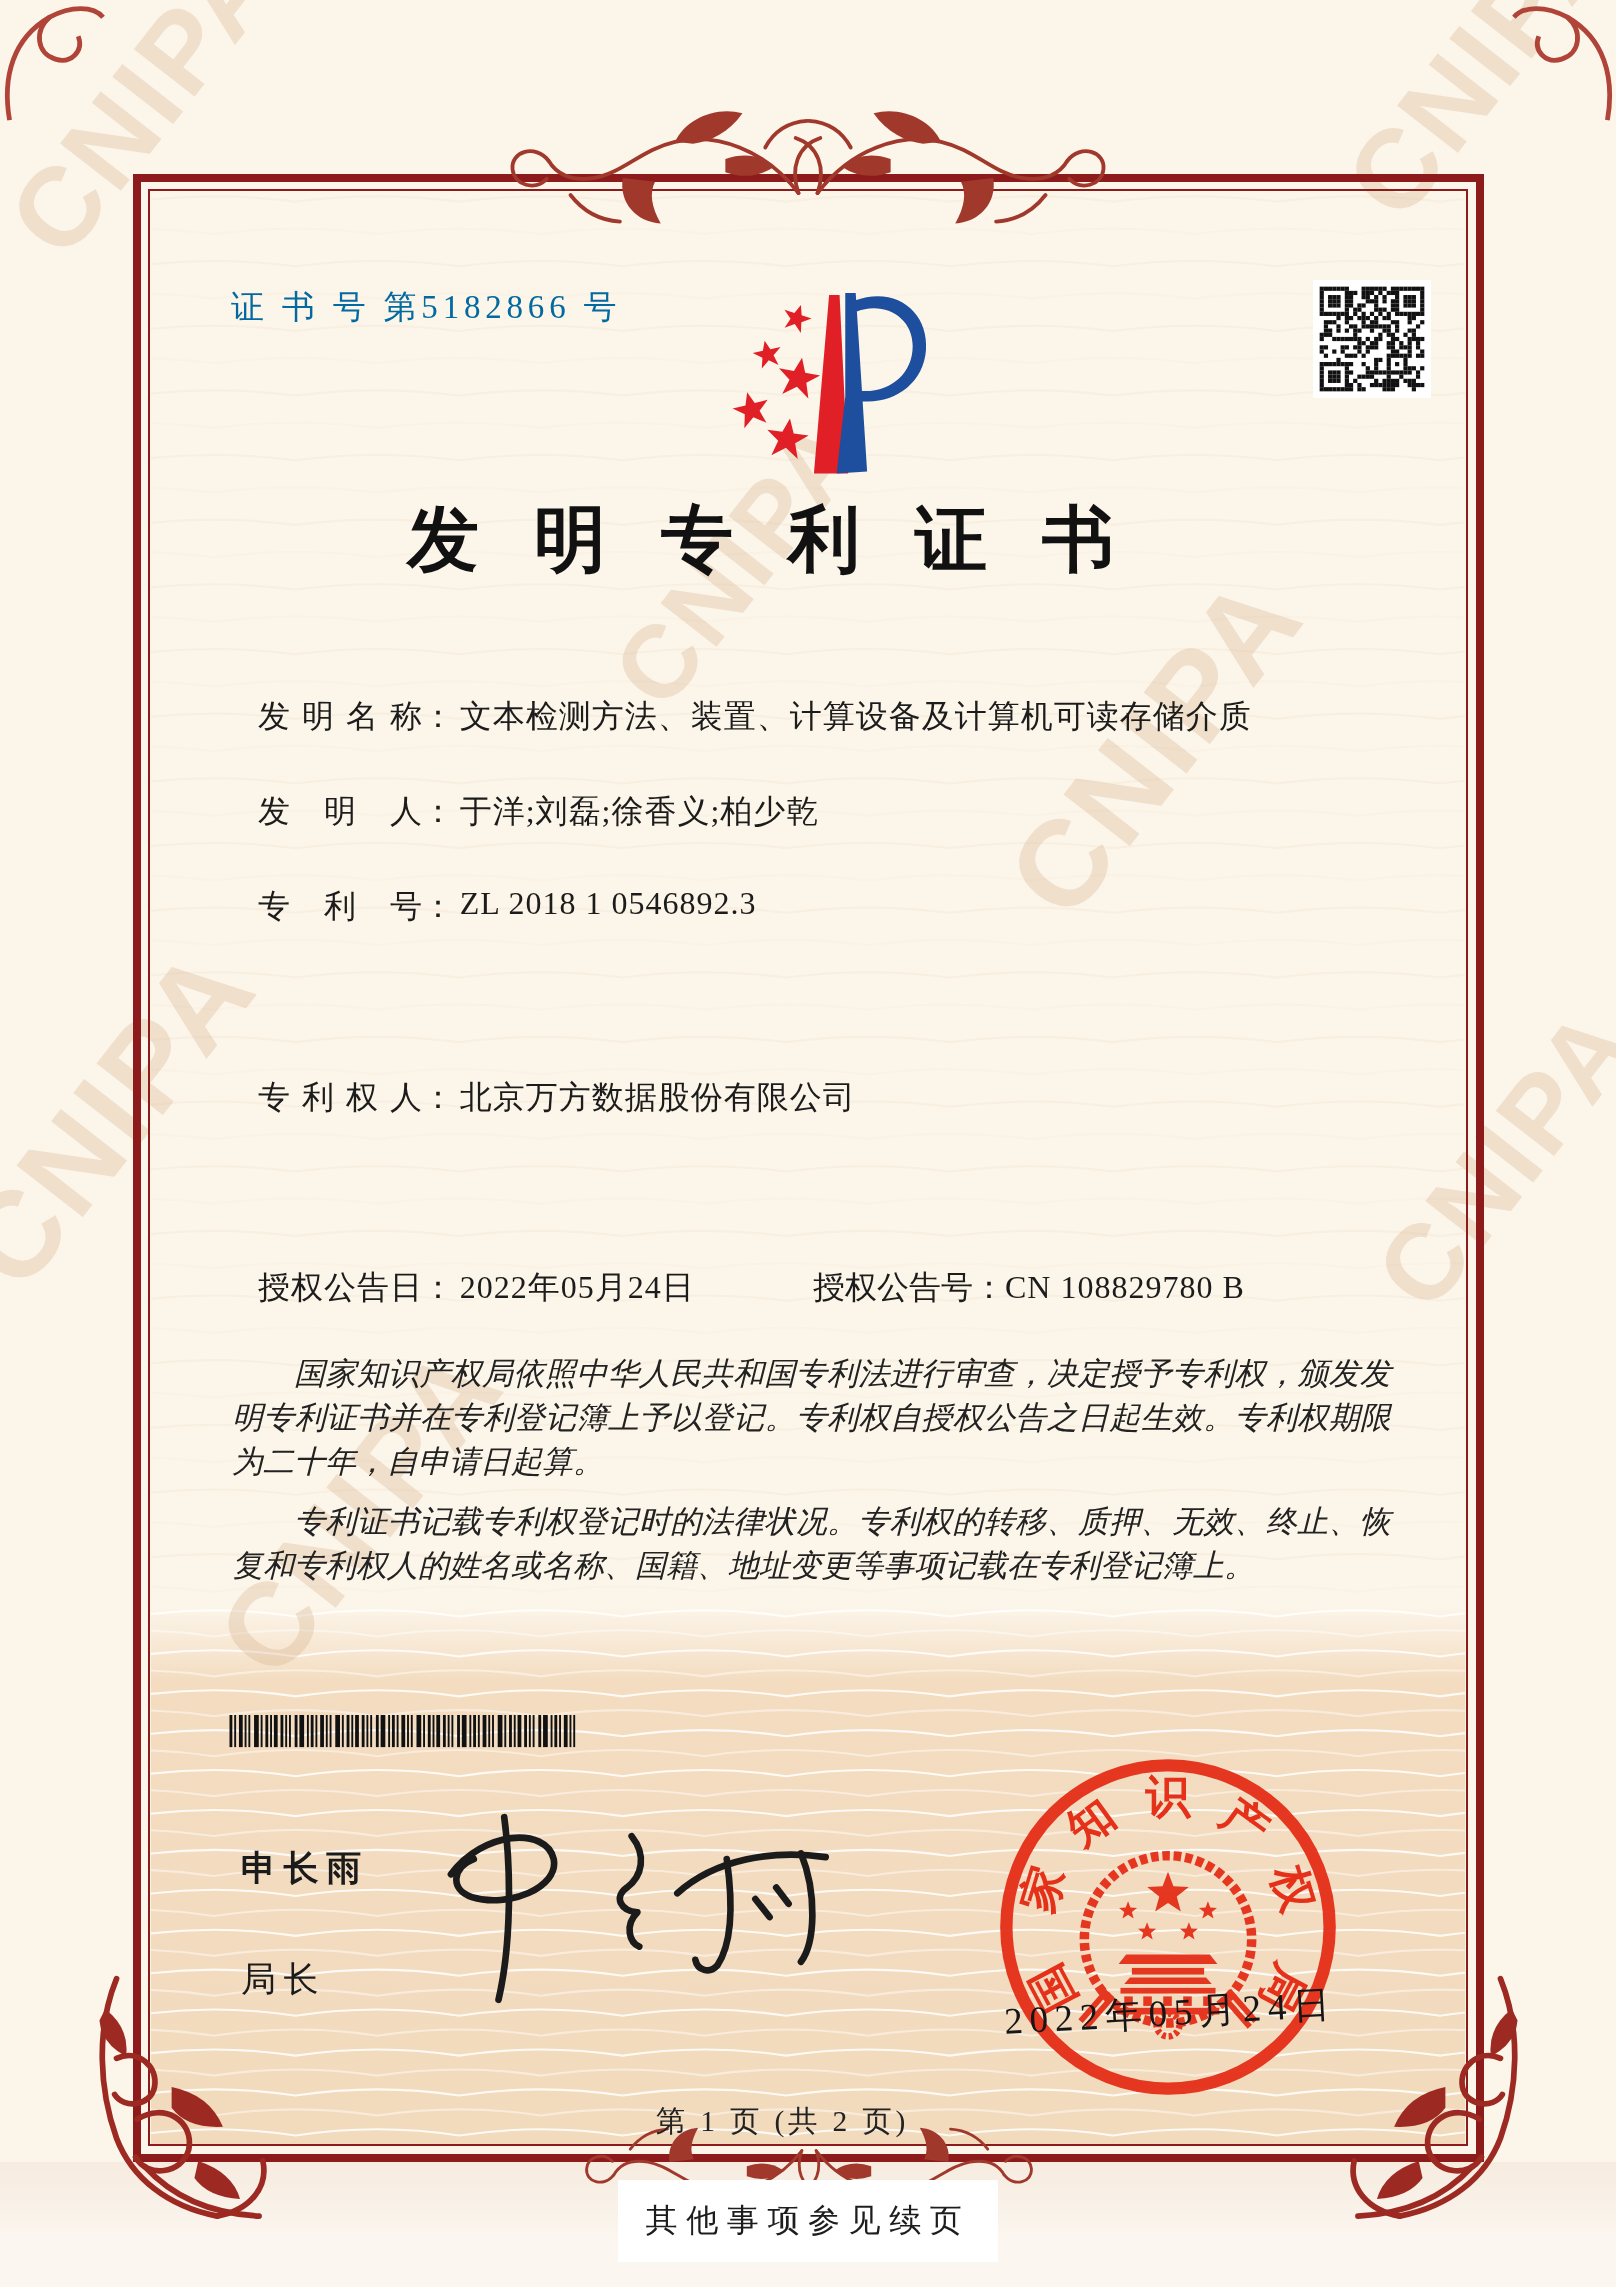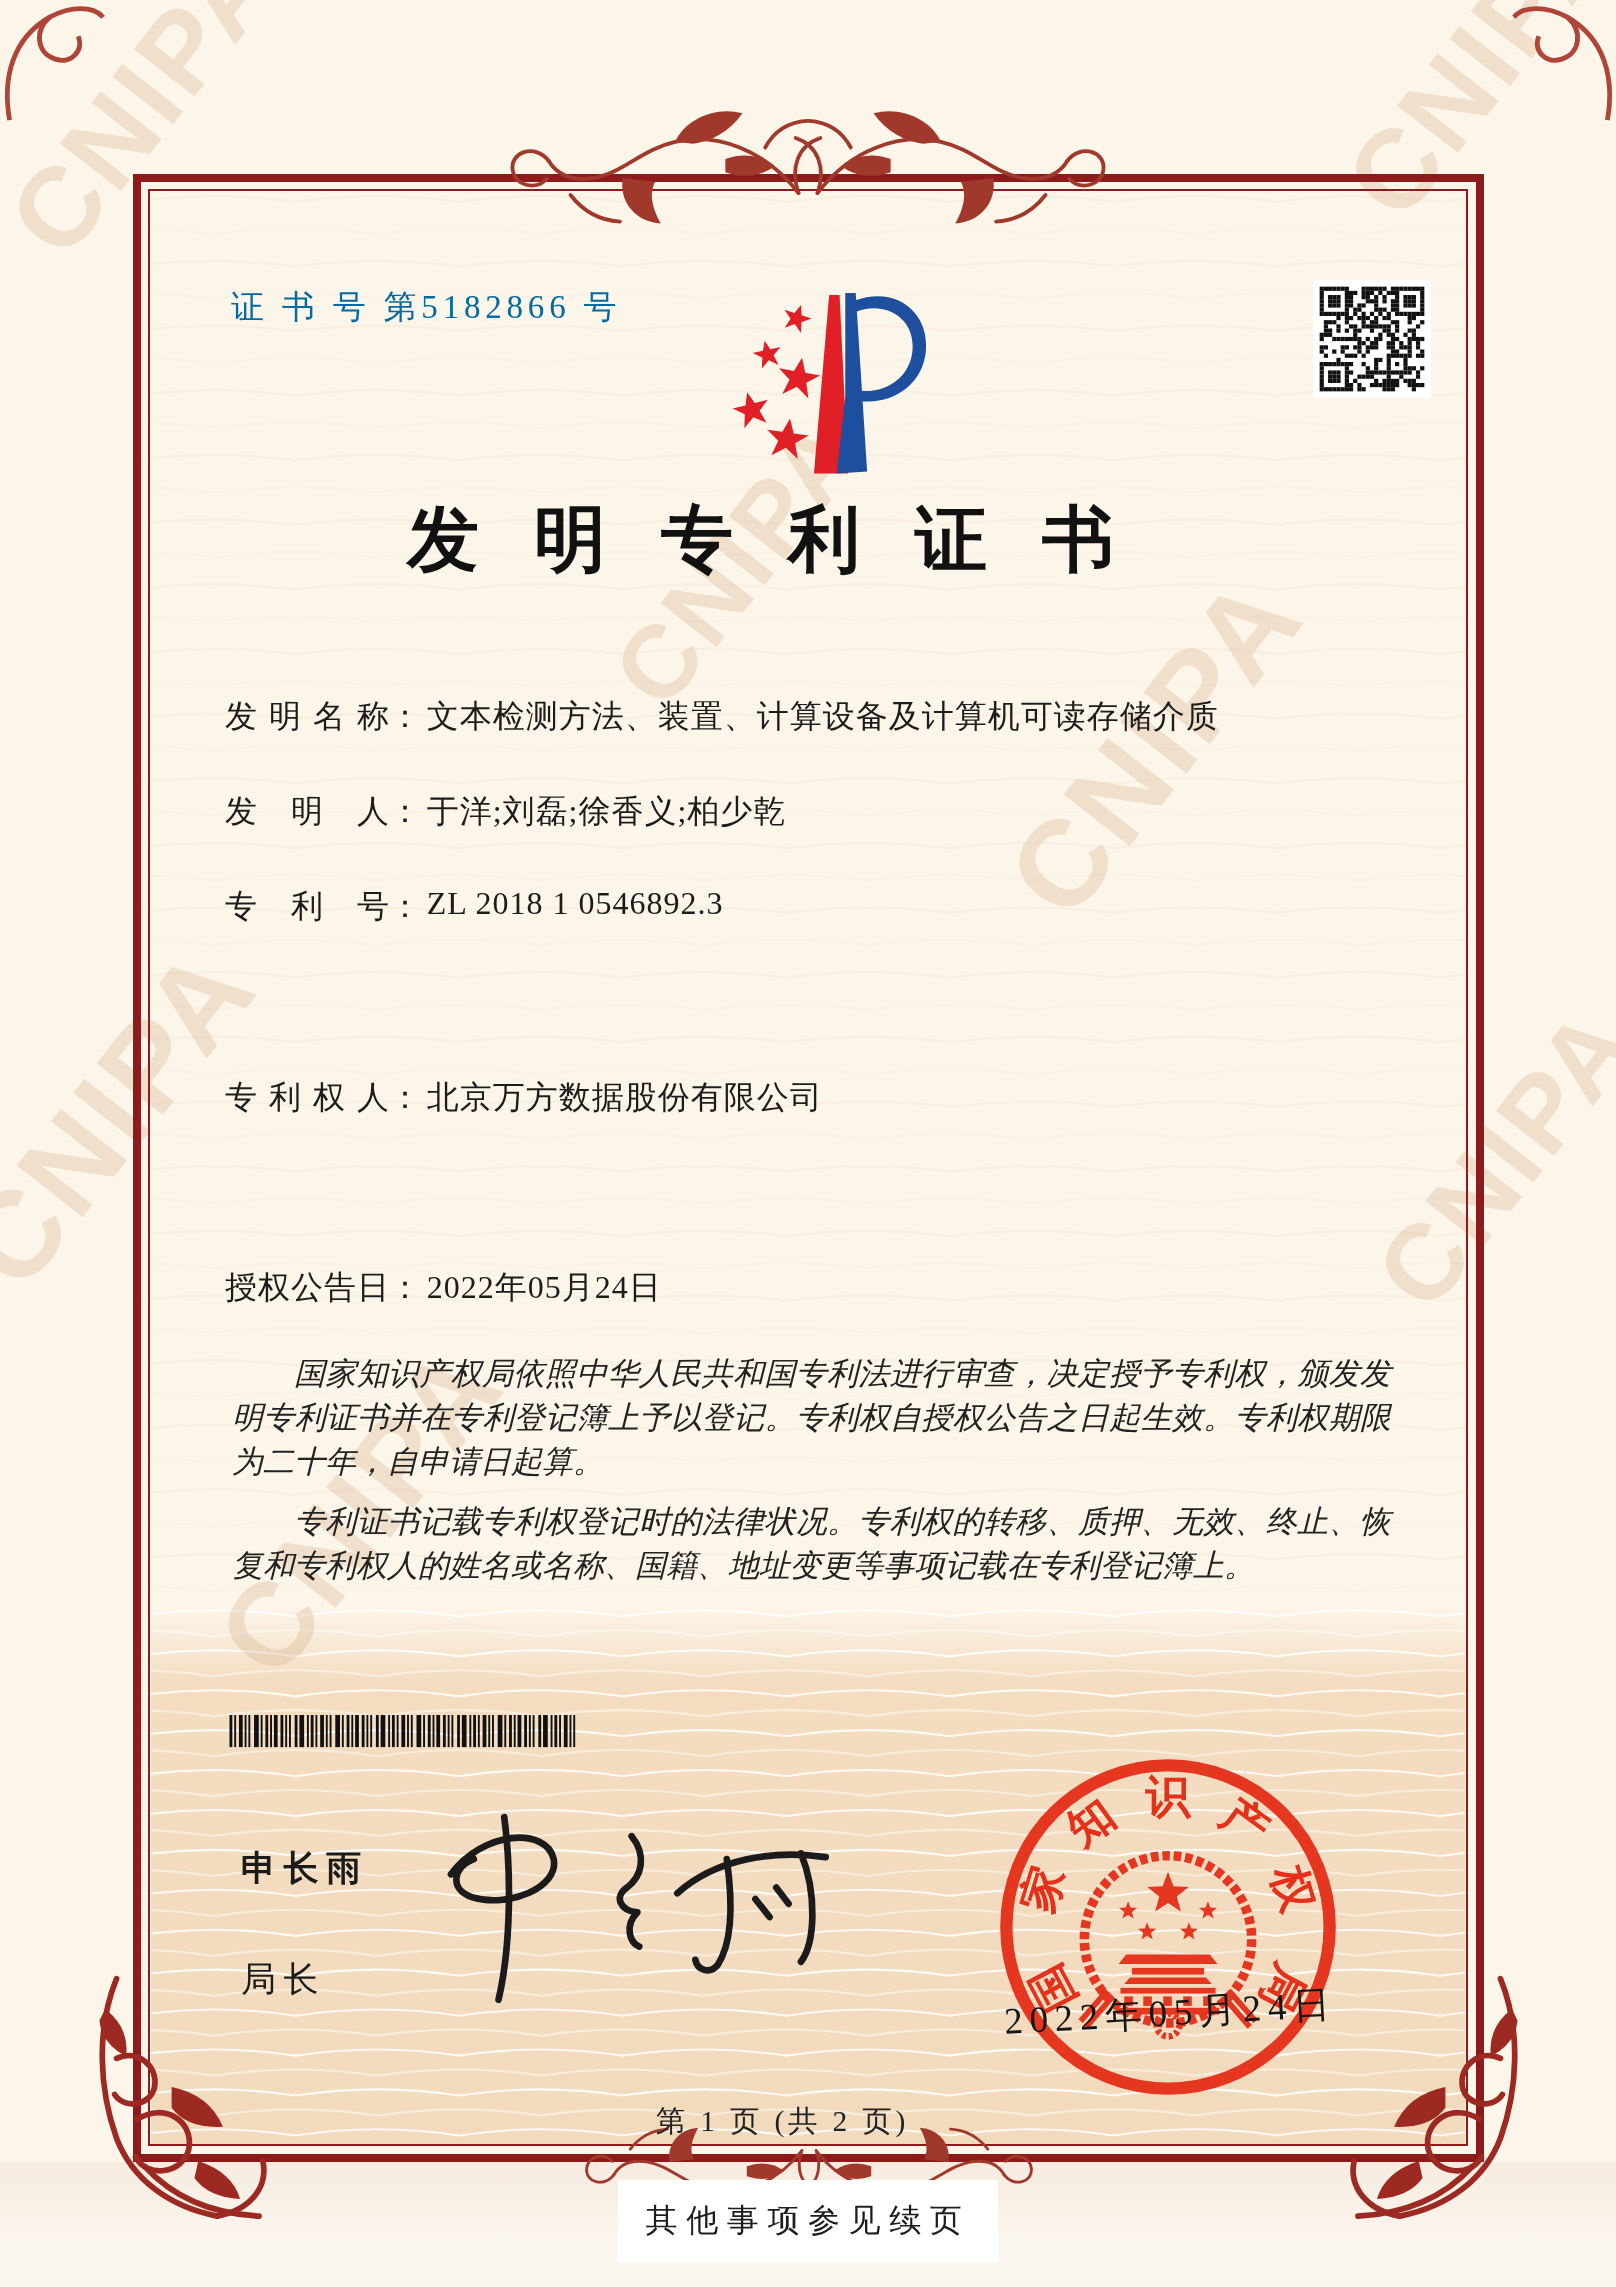--- a/index.html
+++ b/index.html
@@ -27,21 +27,21 @@
 
   
   .certno{position:absolute;left:231px;top:285px;font-size:33px;letter-spacing:4.8px;color:#0369a1;z-index:3;}
   .logo{position:absolute;left:715px;top:274px;z-index:3;}
   .qr{position:absolute;left:1313px;top:280px;z-index:3;background:#fff;}
   .title{position:absolute;left:133px;width:1310px;top:492px;text-align:center;font-size:72px;
     font-weight:bold;letter-spacing:55px;margin-right:-55px;color:#111;z-index:3;}
 
   
   .frow{position:absolute;left:225px;width:1189px;font-size:32px;color:#1c1c1c;z-index:3;white-space:nowrap;}
-  .flabel{display:inline-block;width:164px;text-align:justify;text-align-last:justify;vertical-align:top;}
+  .flabel{display:inline-block;width:164px;text-align:justify;text-align-last:justify;vertical-align:top;margin-left:33px;}
   .fcolon{display:inline-block;vertical-align:top;}
   .fvalue{display:inline-block;margin-left:5.7px;vertical-align:top;letter-spacing:1px;}
   .grant2{position:absolute;left:588px;top:0;white-space:nowrap;}
 
   
   .paras{position:absolute;left:216px;top:1336px;width:1191px;z-index:3;font-size:31px;
     line-height:44px;color:#222;text-align:justify;}
   .paras p{margin:16px;text-indent:2em;font-style:italic;}
 
   
@@ -579,20 +579,23 @@
     <span class="flabel">发明人</span><span class="fcolon">：</span><span class="fvalue">于洋;刘磊;徐香义;柏少乾</span>
   </div>
   <div class="frow" style="top:885px;">
     <span class="flabel">专利号</span><span class="fcolon">：</span><span class="fvalue">ZL 2018 1 0546892.3</span>
   </div>
   <div class="frow" style="top:1076px;">
     <span class="flabel">专利权人</span><span class="fcolon">：</span><span class="fvalue">北京万方数据股份有限公司</span>
   </div>
   <div class="frow" style="top:1266px;">
     <span class="flabel">授权公告日</span><span class="fcolon">：</span><span class="fvalue">2022年05月24日</span>
+    <span class="grant2">
+      <span>授权公告号</span><span>：</span><span style="letter-spacing:1px;">CN 108829780 B</span>
+    </span>
   </div>
 
   <div class="paras">
     <p>国家知识产权局依照中华人民共和国专利法进行审查，决定授予专利权，颁发发明专利证书并在专利登记簿上予以登记。专利权自授权公告之日起生效。专利权期限为二十年，自申请日起算。</p>
     <p>专利证书记载专利权登记时的法律状况。专利权的转移、质押、无效、终止、恢复和专利权人的姓名或名称、国籍、地址变更等事项记载在专利登记簿上。</p>
   </div>
 
   <svg class="barcode" id="barcode" width="360" height="34" viewBox="0 0 378 36">
       <rect x="0" y="0" width="3" height="34" fill="#111"></rect>
       <rect x="5" y="0" width="2" height="34" fill="#111"></rect>

